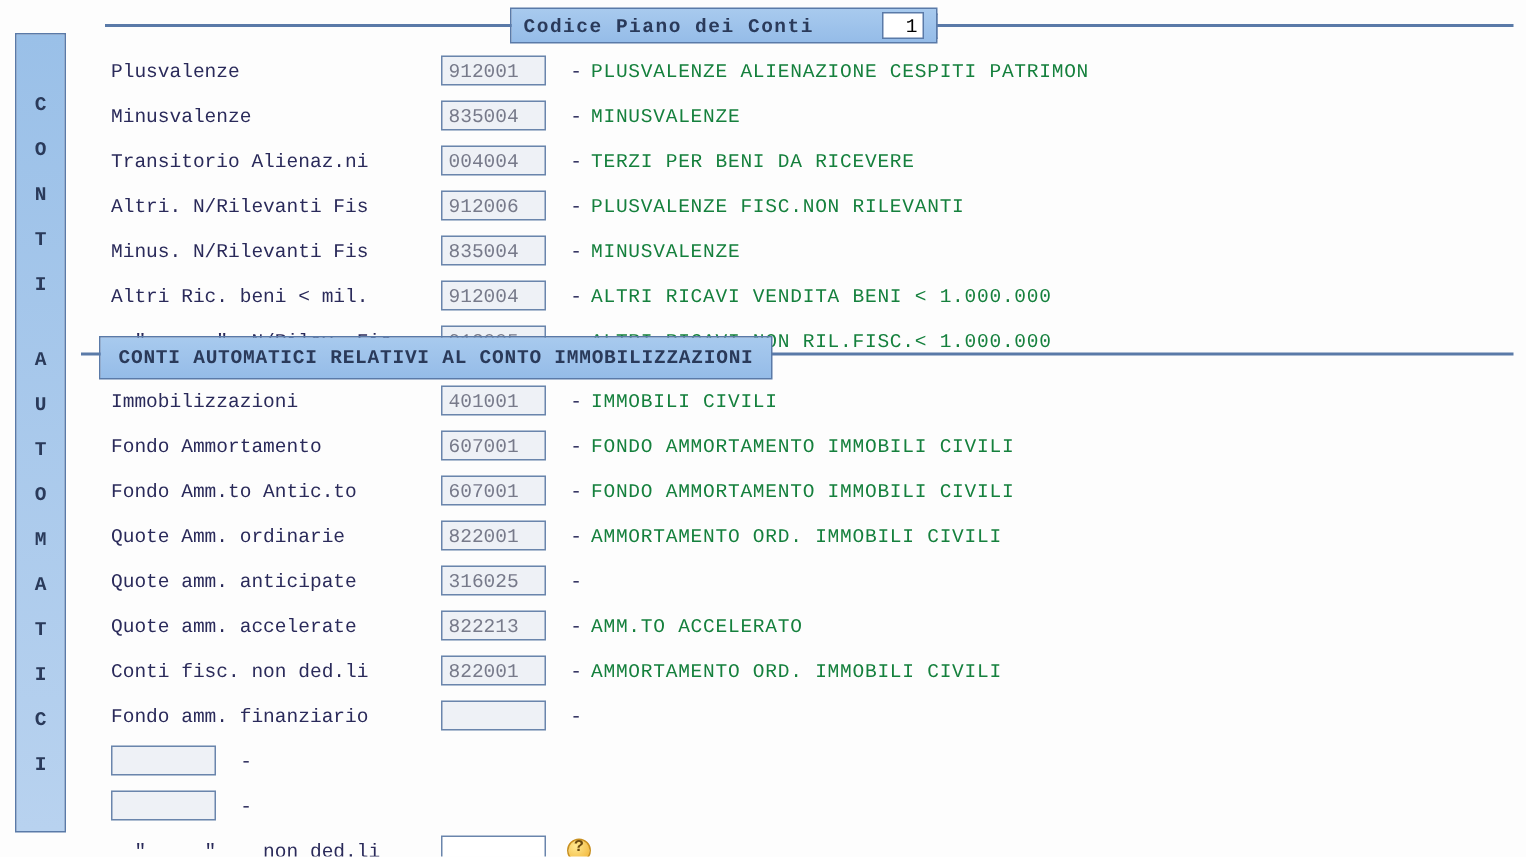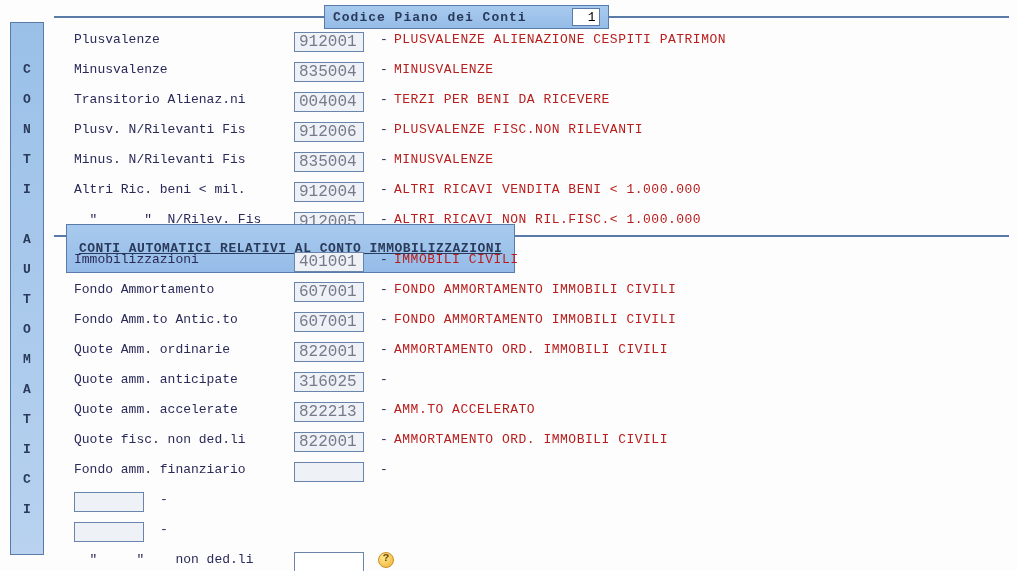--- a/index.html
+++ b/index.html
@@ -34,21 +34,21 @@
       line-height: 30px;
       font-weight: bold;
       color: #2a3a5a;
     }
     .sidebar-gap { height: 20px; }
 
     
     .header {
       position: absolute;
       top: 5px;
-      left: 54px;
+      left: 70px;
       right: 8px;
     }
     .header-line {
       position: absolute;
       top: 11px;
       left: 0;
       right: 0;
       height: 2px;
       background: #5a7aa8;
     }
@@ -101,65 +101,64 @@
       right: 0;
       height: 2px;
       background: #5a7aa8;
     }
     .section-sep-box {
       position: relative;
       margin-left: 12px;
       display: inline-block;
       background: linear-gradient(to bottom, #a8caee, #95bce8);
       border: 1px solid #5a7aa8;
-      padding: 16px 12px;
+      padding: 6px 12px;
       font-weight: bold;
       color: #2a3a5a;
       letter-spacing: 0.5px;
-      text-decoration: underline;
     }
 
     
     .rows {
       position: absolute;
       left: 74px;
       right: 10px;
     }
     .row {
       display: flex;
-      align-items: flex-start;
+      align-items: center;
       height: 30px;
     }
     .row-label {
       width: 220px;
       color: #2a2a5a;
       white-space: pre;
     }
     .row-code {
       width: 70px;
       height: 20px;
       border: 1px solid #6a85ac;
       background: #eef1f6;
       color: #777a8a;
       font-family: inherit;
-      font-size: 16px;
+      font-size: 13px;
       padding: 0 4px;
       margin-right: 10px;
     }
     .row-code.active {
       background: #fff;
       color: #2a2a4a;
     }
     .row-dash {
       width: 20px;
       text-align: center;
       color: #2a2a5a;
     }
     .row-desc {
-      color: #b91c1c;
+      color: #15803d;
       text-transform: uppercase;
       letter-spacing: 0.5px;
     }
     .help-icon {
       display: inline-block;
       width: 16px;
       height: 16px;
       border-radius: 50%;
       background: radial-gradient(circle at 35% 30%, #ffe890, #f0b030);
       border: 1px solid #c89020;
@@ -219,21 +218,21 @@
       <span class="row-dash">-</span>
       <span class="row-desc">MINUSVALENZE</span>
     </div>
     <div class="row">
       <span class="row-label">Transitorio Alienaz.ni</span>
       <input class="row-code" value="004004" style="">
       <span class="row-dash">-</span>
       <span class="row-desc">TERZI PER BENI DA RICEVERE</span>
     </div>
     <div class="row">
-      <span class="row-label">Plusv. N/Rilevanti Fis</span>
+      <span class="row-label">Altri. N/Rilevanti Fis</span>
       <input class="row-code" value="912006" style="">
       <span class="row-dash">-</span>
       <span class="row-desc">PLUSVALENZE FISC.NON RILEVANTI</span>
     </div>
     <div class="row">
       <span class="row-label">Minus. N/Rilevanti Fis</span>
       <input class="row-code" value="835004" style="">
       <span class="row-dash">-</span>
       <span class="row-desc">MINUSVALENZE</span>
     </div>
@@ -286,21 +285,21 @@
       <input class="row-code" value="316025" style="">
       <span class="row-dash">-</span>
     </div>
     <div class="row">
       <span class="row-label">Quote amm. accelerate</span>
       <input class="row-code" value="822213" style="">
       <span class="row-dash">-</span>
       <span class="row-desc">AMM.TO ACCELERATO</span>
     </div>
     <div class="row">
-      <span class="row-label">Quote fisc. non ded.li</span>
+      <span class="row-label">Conti fisc. non ded.li</span>
       <input class="row-code" value="822001" style="">
       <span class="row-dash">-</span>
       <span class="row-desc">AMMORTAMENTO ORD. IMMOBILI CIVILI</span>
     </div>
     <div class="row">
       <span class="row-label">Fondo amm. finanziario</span>
       <input class="row-code" style="">
       <span class="row-dash">-</span>
       <span class="row-desc"></span>
     </div>

